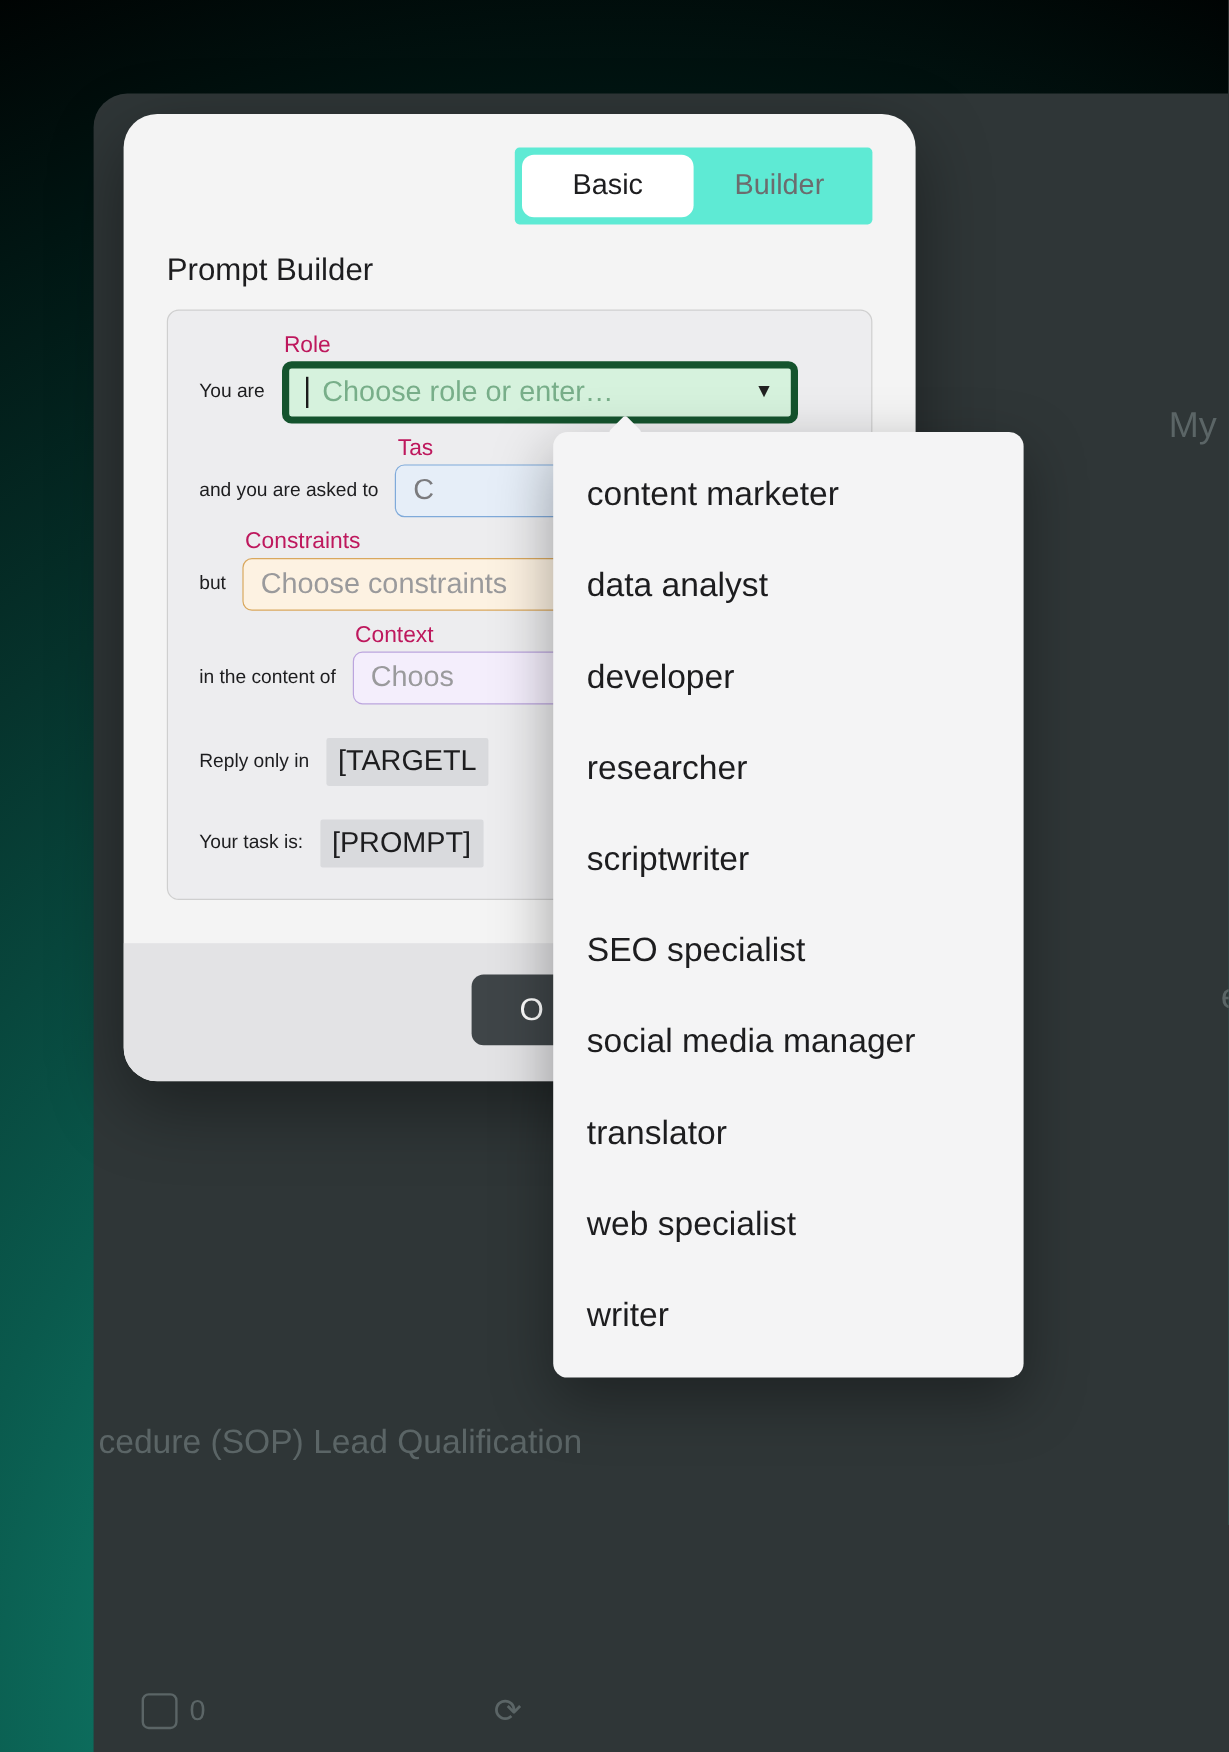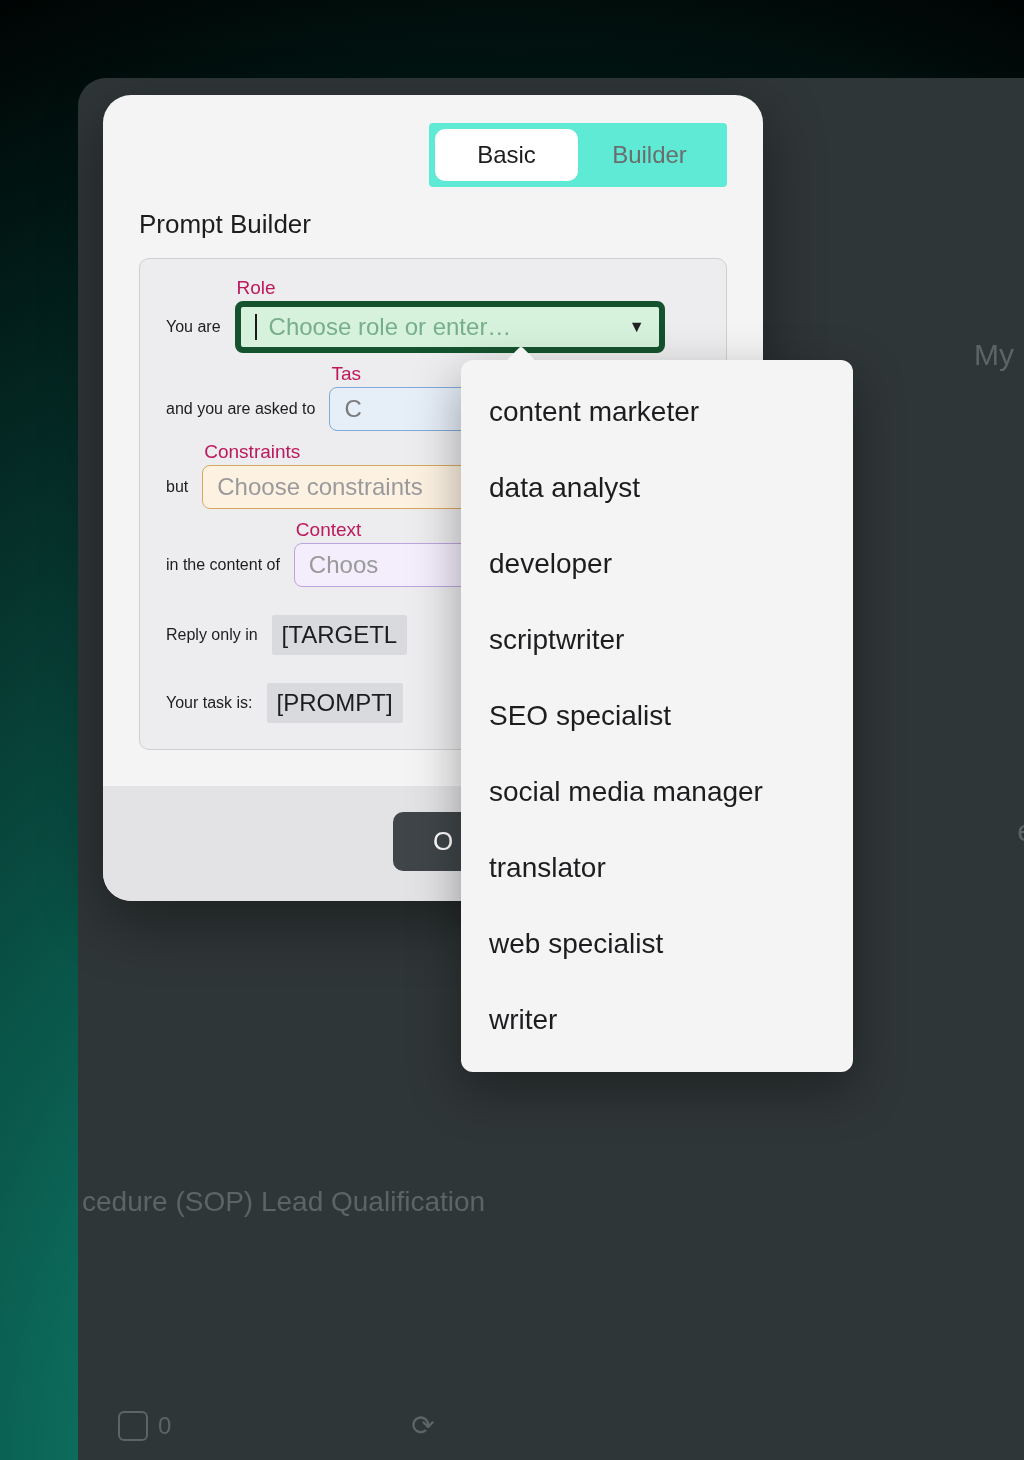--- a/index.html
+++ b/index.html
@@ -318,19 +318,20 @@
 
   <div class="modal-footer">
     <button class="ok-btn">O</button>
   </div>
 </div>
 
 <div class="dropdown">
   <div class="dd-item">content marketer</div>
   <div class="dd-item">data analyst</div>
   <div class="dd-item">developer</div>
+  <div class="dd-item">researcher</div>
   <div class="dd-item">scriptwriter</div>
   <div class="dd-item">SEO specialist</div>
   <div class="dd-item">social media manager</div>
   <div class="dd-item">translator</div>
   <div class="dd-item">web specialist</div>
   <div class="dd-item">writer</div>
 </div>
 
 </body></html>

